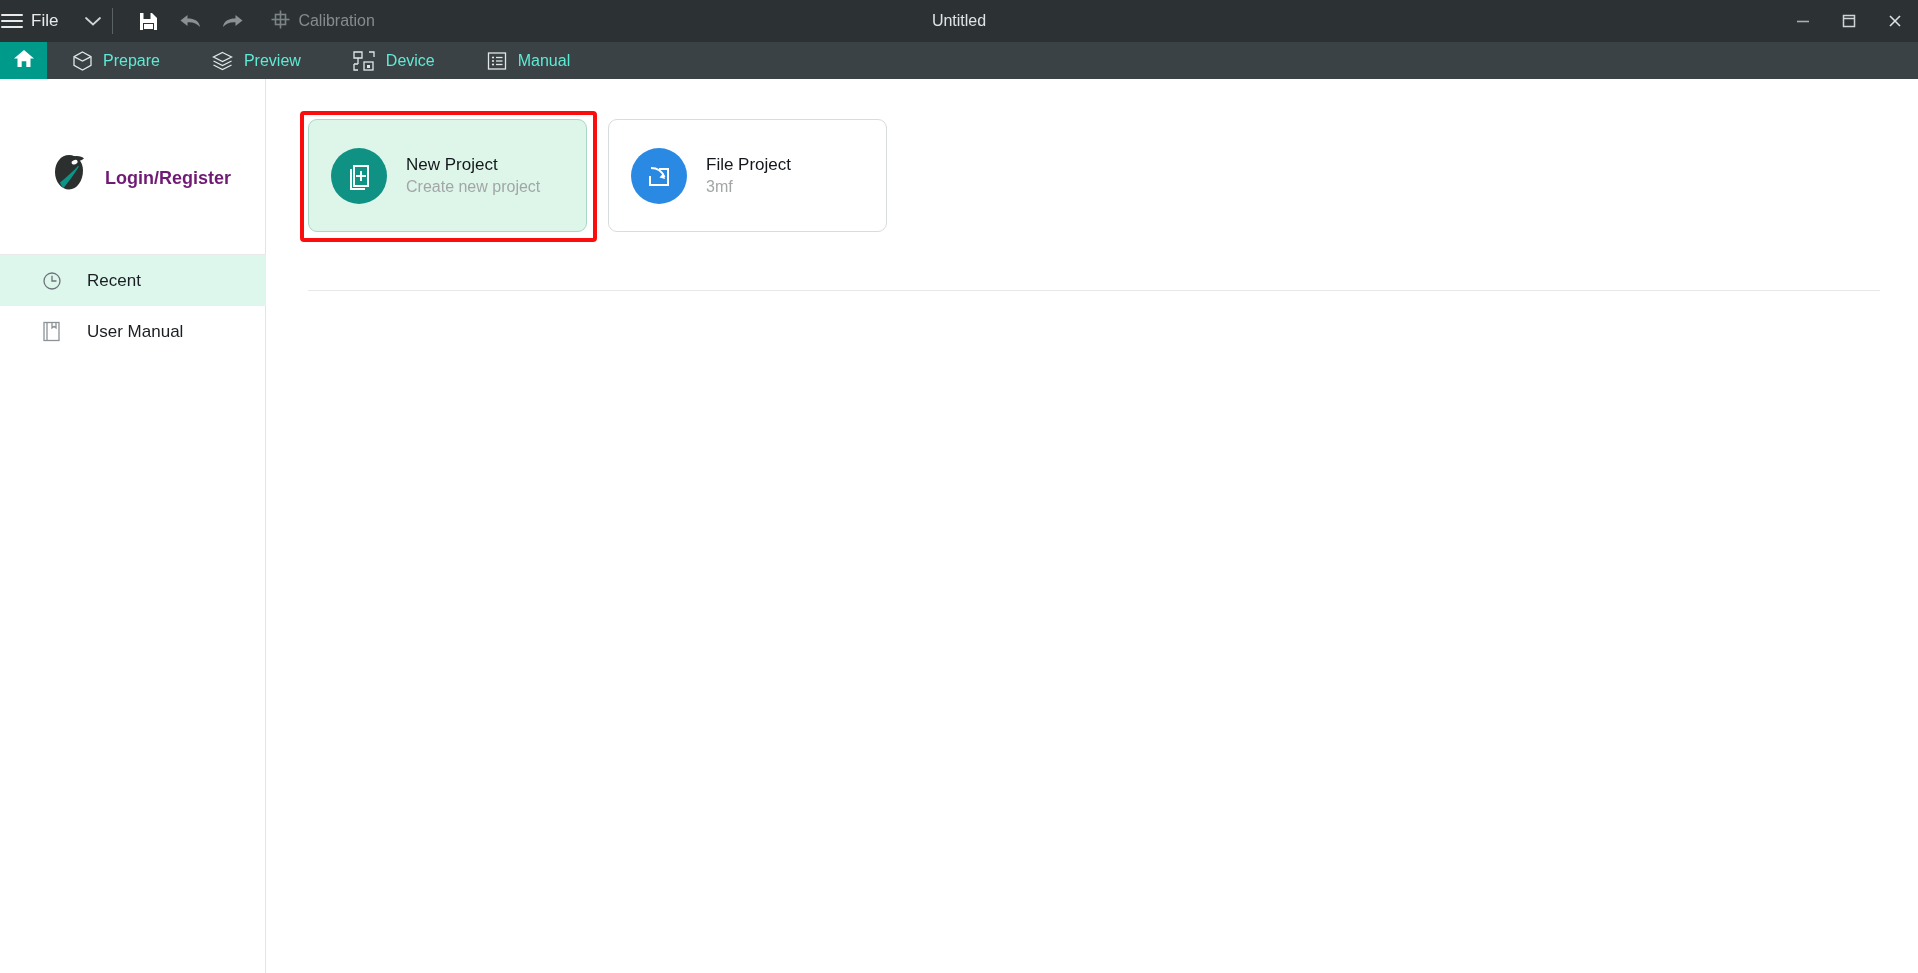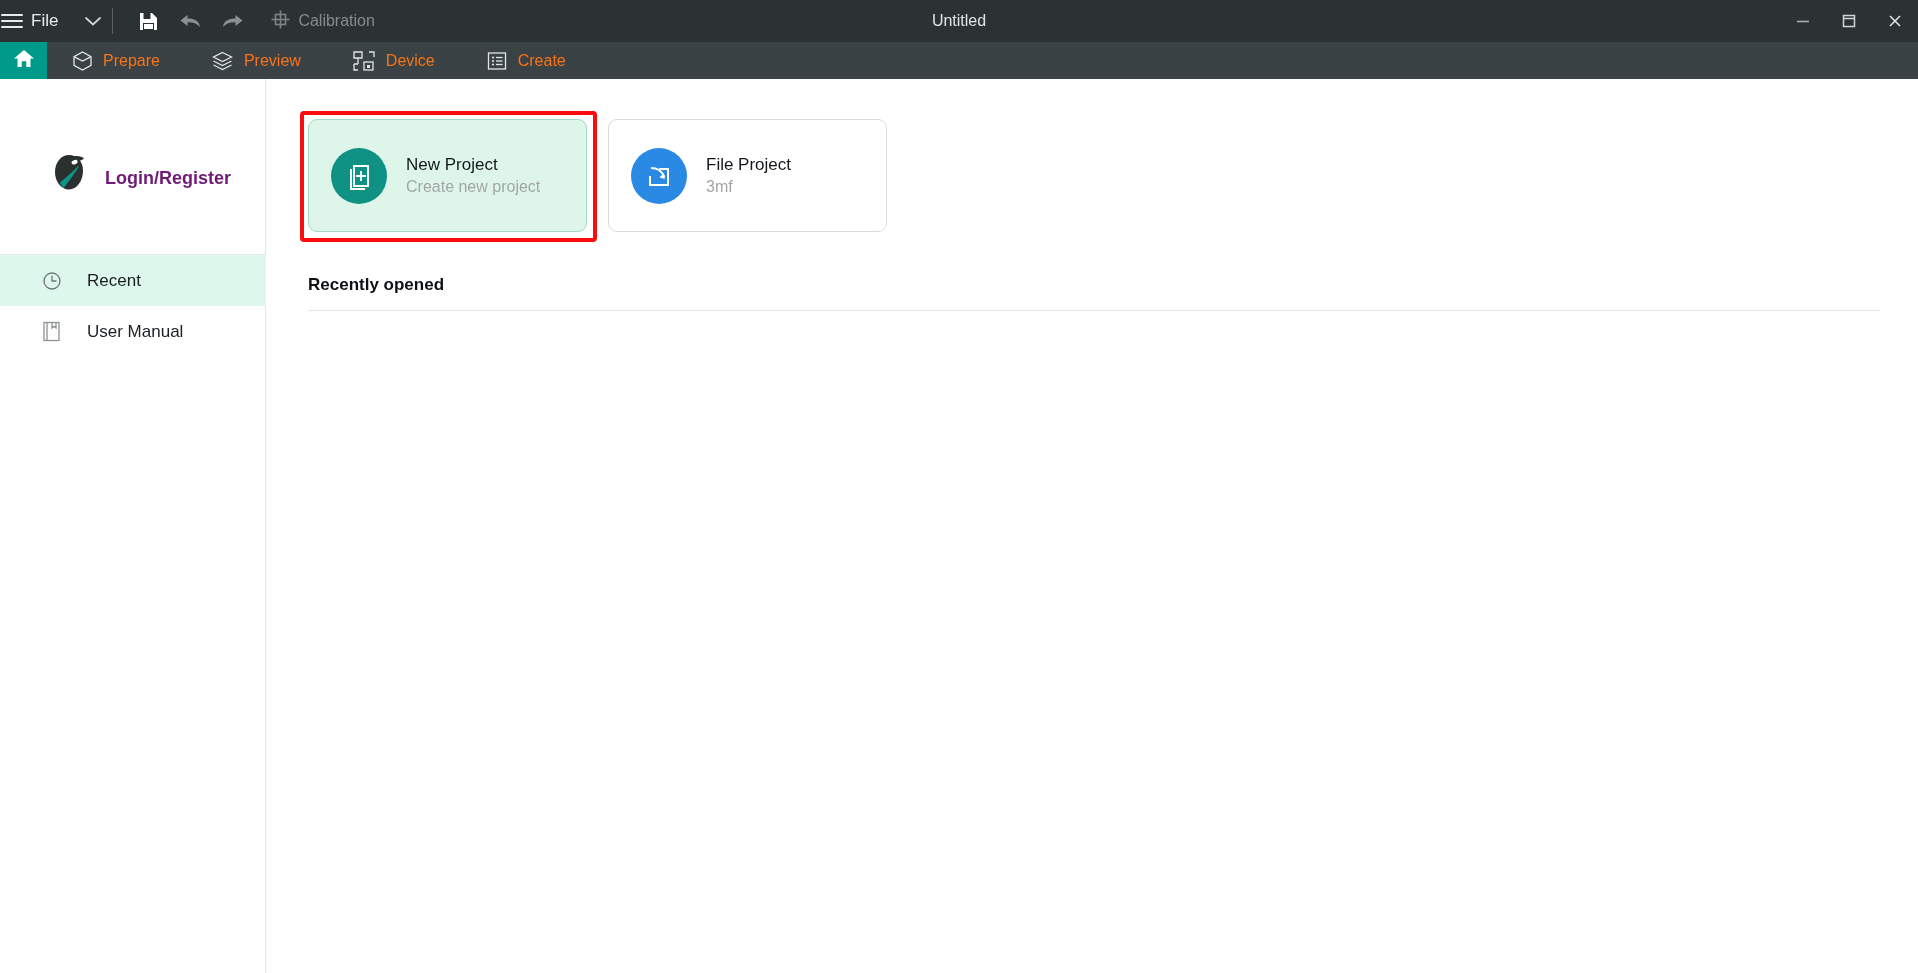--- a/index.html
+++ b/index.html
@@ -56,21 +56,21 @@
     position:absolute; top:42px; left:0; width:1918px; height:37px;
     background:#3b4245; display:flex; align-items:stretch;
   }
   .home-tab{
     width:47px; height:37px; background:#009a8a;
     display:flex; align-items:center; justify-content:center; cursor:pointer;
   }
   .tab{
     display:flex; align-items:center; gap:11px;
     padding:0 26px; height:37px; cursor:pointer;
-    color:#f97316; font-size:16px;
+    color:#5eead4; font-size:16px;
   }
   .tab .tab-ico{ display:flex; align-items:center; }
 
   
   .sidebar{
     position:absolute; top:79px; left:0; width:266px; height:894px;
     background:#ffffff; border-right:1px solid #e3e5e5;
   }
   .account{
     display:flex; align-items:center; gap:17px;
@@ -260,21 +260,21 @@
       <svg width="20" height="20" viewBox="0 0 20 20">
         <rect x="1.5" y="2" width="17" height="16" fill="none" stroke="#e2e6e6" stroke-width="1.3"></rect>
         <circle cx="6" cy="6.5" r="1.1" fill="#e2e6e6"></circle>
         <circle cx="6" cy="10" r="1.1" fill="#e2e6e6"></circle>
         <circle cx="6" cy="13.5" r="1.1" fill="#e2e6e6"></circle>
         <line x1="9" y1="6.5" x2="15.5" y2="6.5" stroke="#e2e6e6" stroke-width="1.3"></line>
         <line x1="9" y1="10" x2="15.5" y2="10" stroke="#e2e6e6" stroke-width="1.3"></line>
         <line x1="9" y1="13.5" x2="15.5" y2="13.5" stroke="#e2e6e6" stroke-width="1.3"></line>
       </svg>
     </span>
-    <span>Create</span>
+    <span>Manual</span>
   </div>
 </div>
 
 <div class="sidebar">
 
   <div class="account">
     <span class="avatar">
       <svg class="avatar" viewBox="0 0 38 43">
         <path d="M19 4 C27 4 33 10.5 33 19.5 C33 29.5 27 38.5 19 38.5 C11 38.5 5 30.5 5 21 C5 11.5 11 4 19 4 Z" fill="#2b2f2d"></path>
         <path d="M20 6 C26.5 4 32 5 34 7.5 C31.5 9.5 27 11 23 11 Z" fill="#2b2f2d"></path>
@@ -343,18 +343,17 @@
       </div>
       <div class="card-text">
         <span class="card-title">File Project</span>
         <span class="card-sub">3mf</span>
       </div>
     </div>
 
   </div>
 
   <div class="recent-head">
-    <div class="recent-title">Recently opened</div>
     <div class="recent-rule"></div>
   </div>
 
   <div></div>
 </div>
 
 </body></html>

